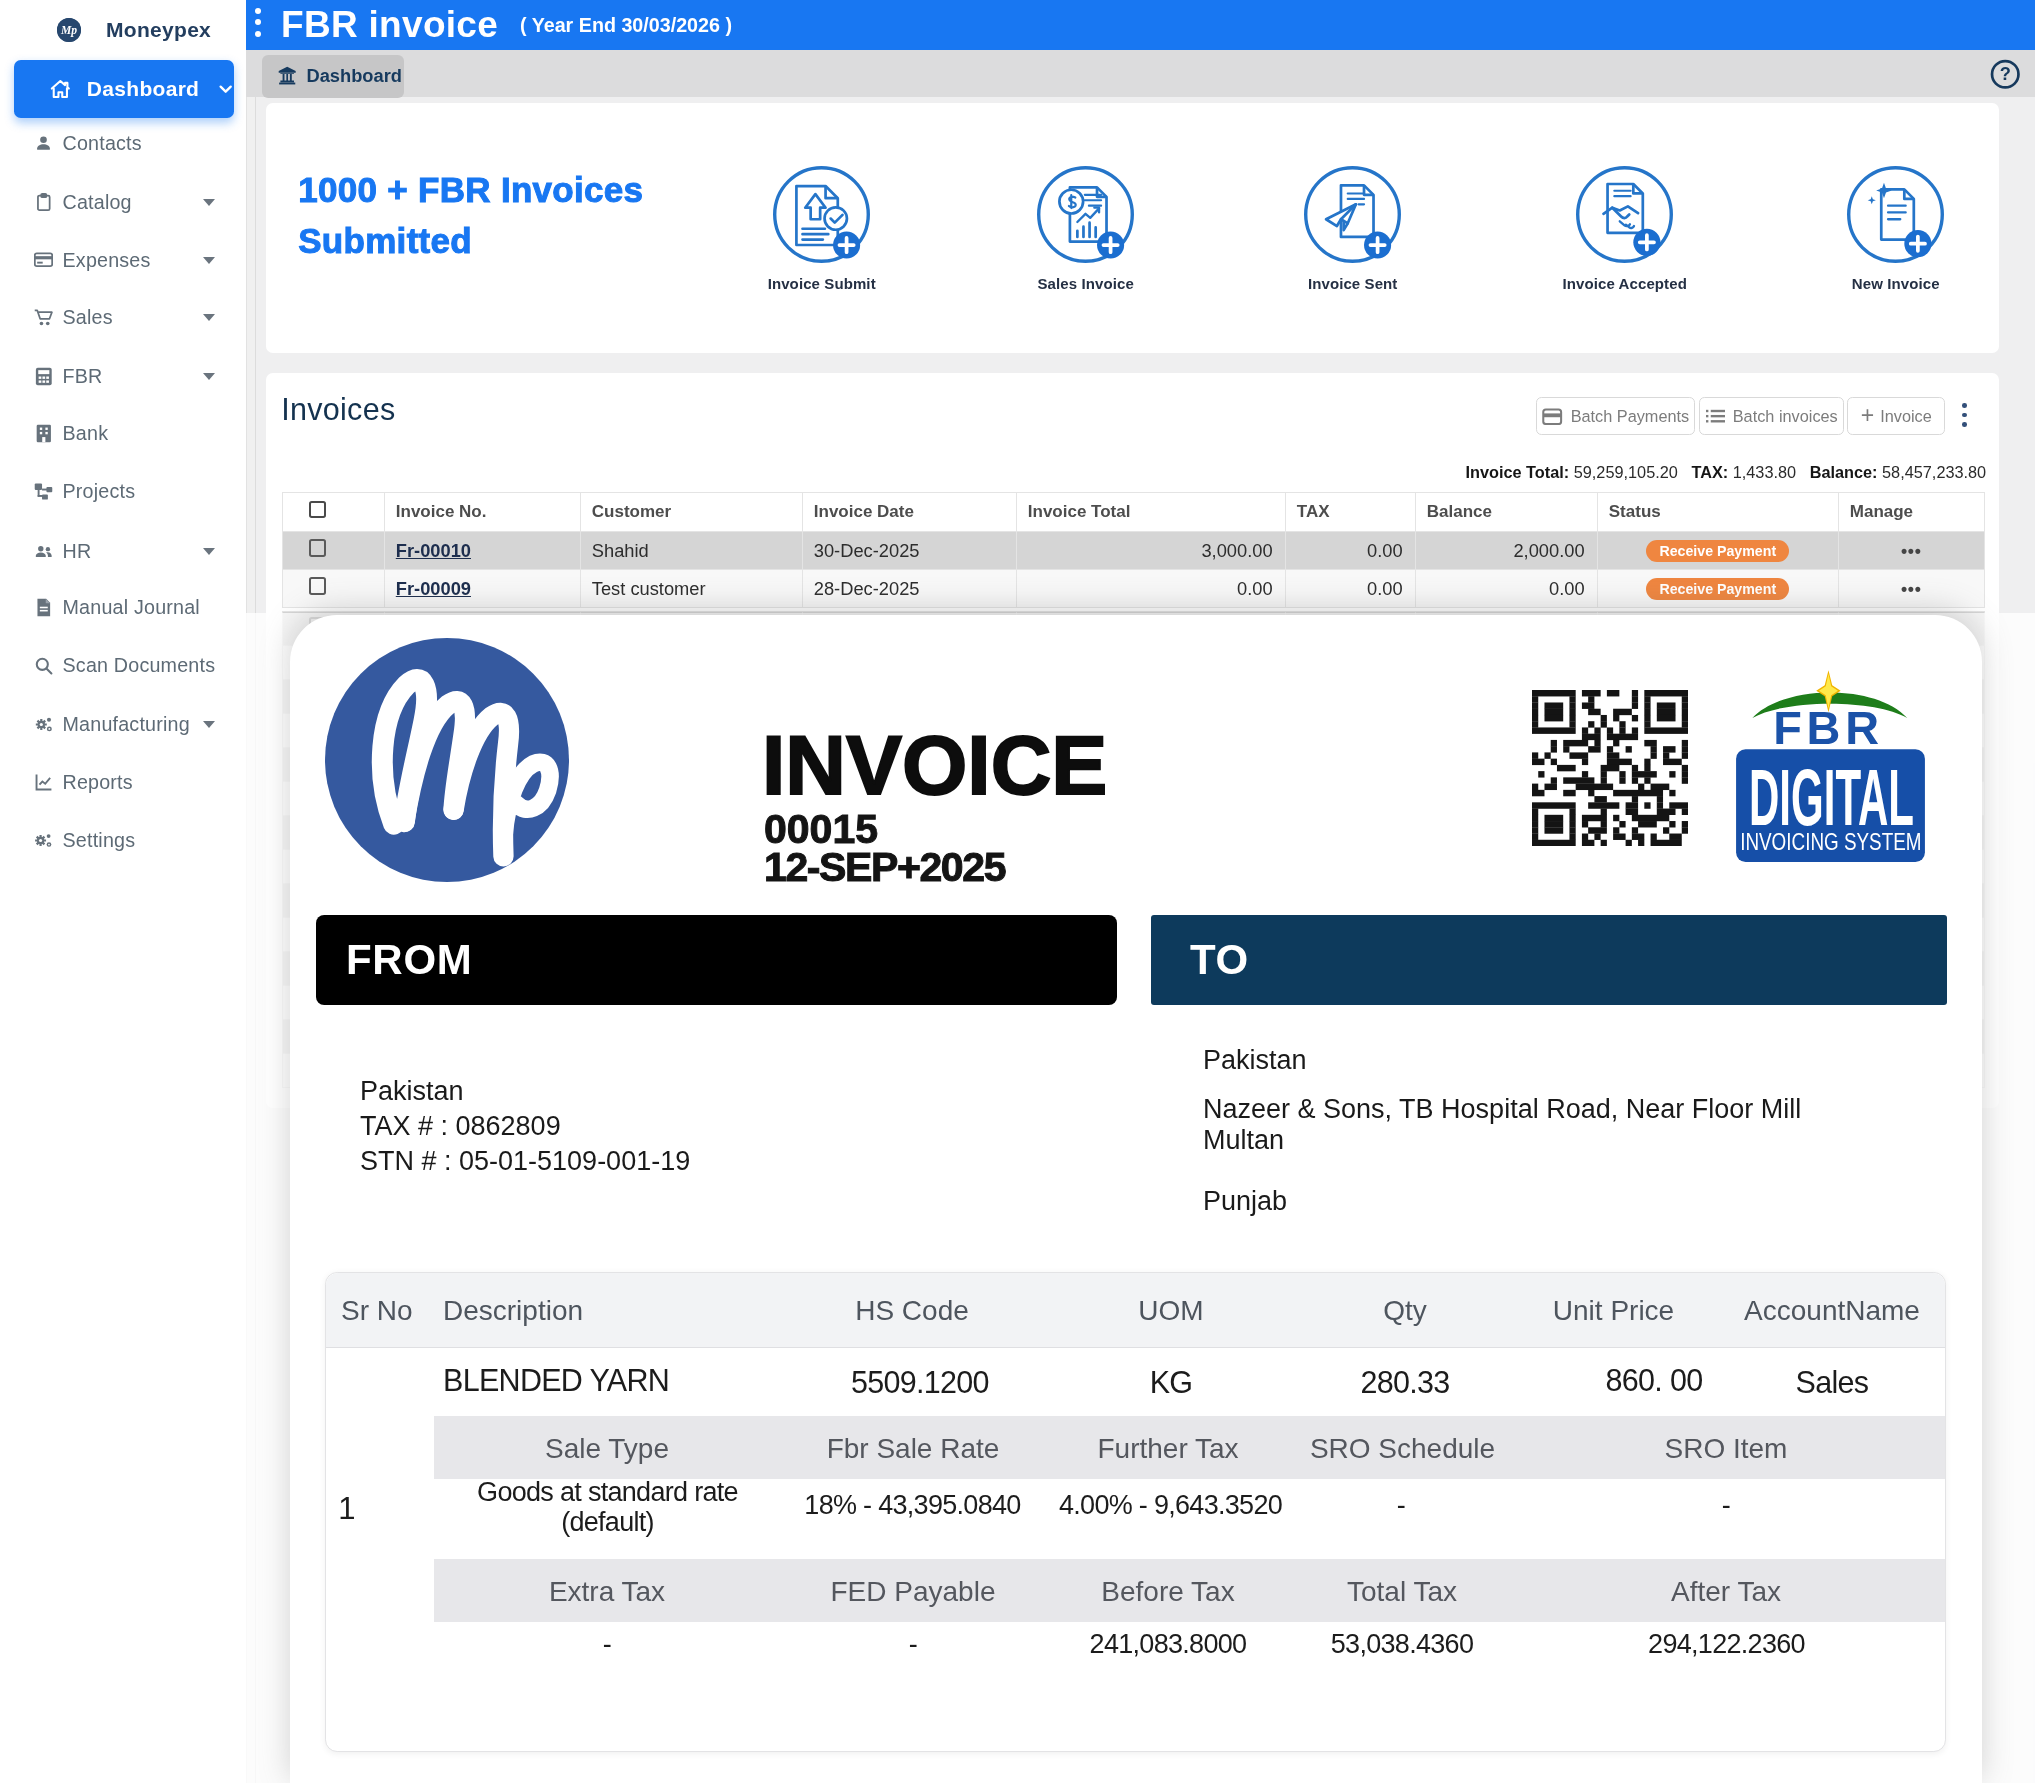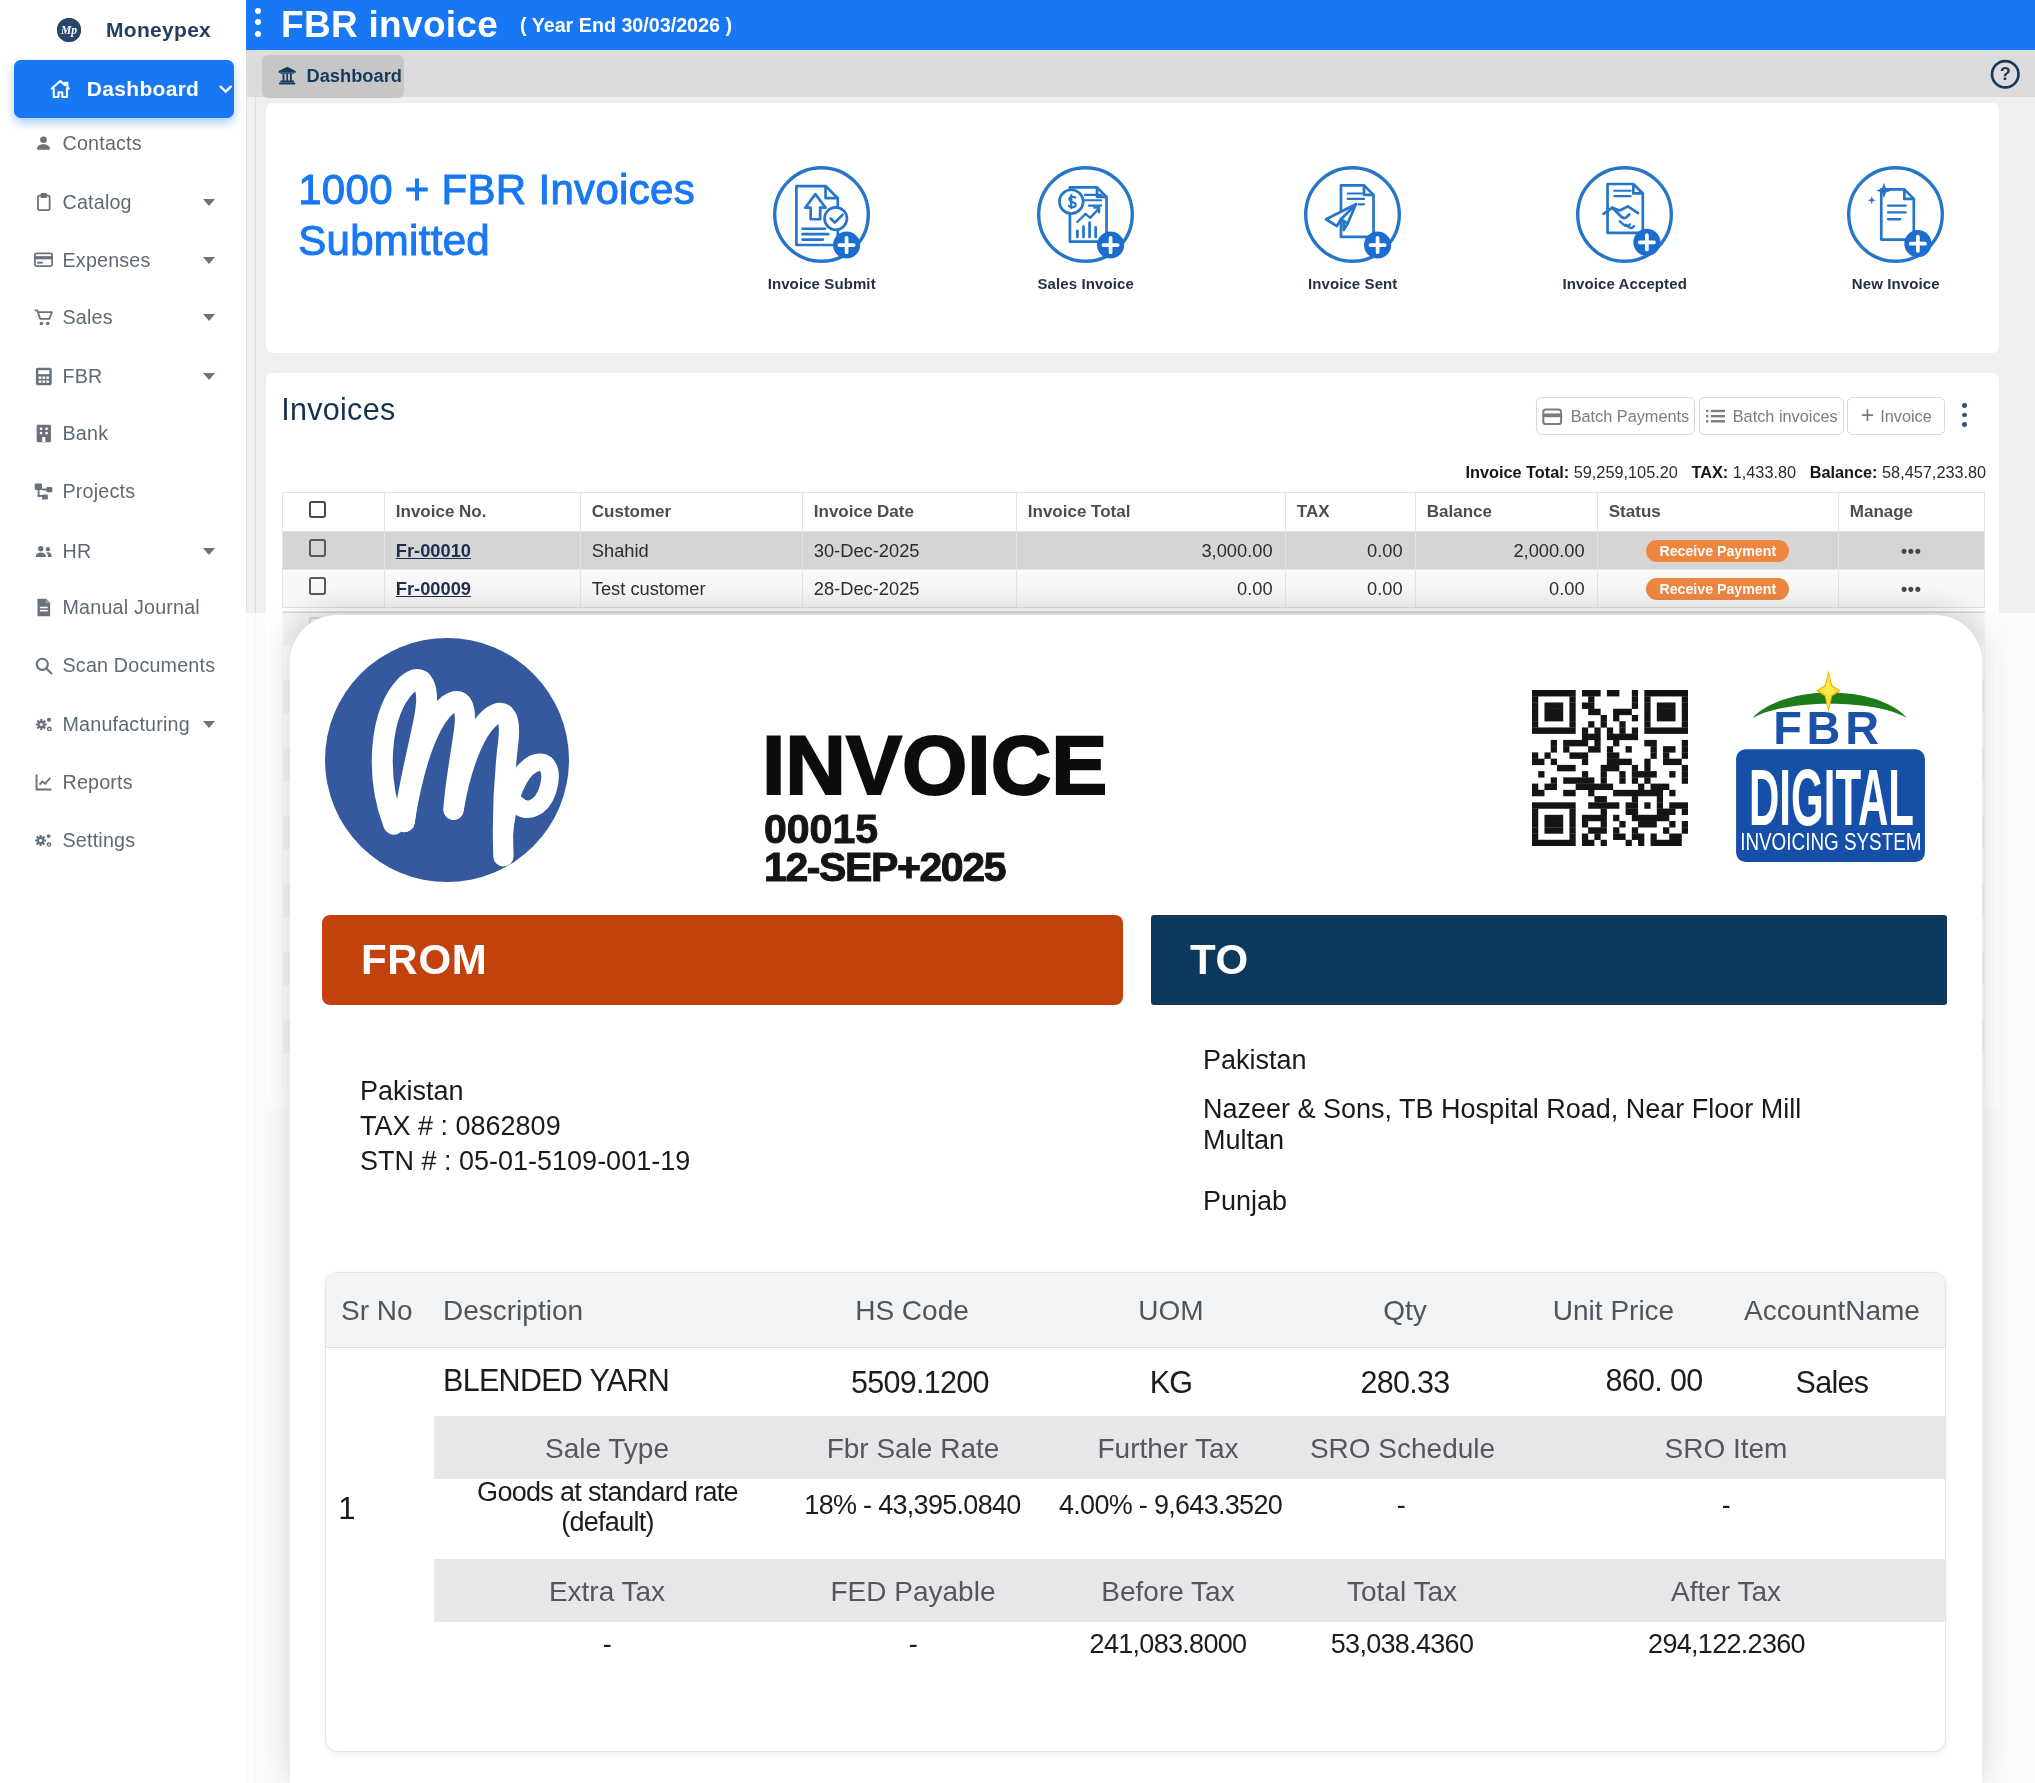--- a/index.html
+++ b/index.html
@@ -22,21 +22,21 @@
 .topdots i{position:absolute;left:0;width:6.1px;height:6.1px;border-radius:50%;background:#fff}
 .toptitle{position:absolute;left:35px;top:4.1px;color:#fff;font-size:37px;font-weight:bold;letter-spacing:0.3px}
 .topsub{position:absolute;left:274px;top:13.6px;color:#fff;font-size:19.7px;font-weight:bold}
 .crumbbar{position:absolute;left:246px;top:50px;width:1789px;height:47px;background:#dcdcdd;z-index:2}
 .crumbtab{position:absolute;left:15.6px;top:4.7px;width:142px;height:43px;background:#c6c6c7;border-radius:6.1px;display:flex;align-items:center;color:#163a5e;font-size:18.3px;font-weight:bold}
 .helpq{position:absolute;right:15px;top:8.8px}
 
 .main{position:absolute;left:256px;top:97px;width:1779px;height:1687px;background:#efeff0;z-index:1}
 .card{position:absolute;background:#fff;border-radius:6.8px}
 .hero{left:10.2px;top:6.1px;width:1733px;height:250px}
-.herotitle{position:absolute;left:32px;top:61px;font-size:42px;line-height:51px;font-weight:normal;color:#1877f2;letter-spacing:0.3px;-webkit-text-stroke:1px #1877f2}
+.herotitle{position:absolute;left:32px;top:61px;font-size:35px;line-height:51px;font-weight:bold;color:#1877f2;letter-spacing:0.3px;-webkit-text-stroke:1px #1877f2}
 .bigicon{position:absolute;top:62px;width:197px;text-align:center}
 .bigicon .lab{margin-top:8.8px;font-size:15px;font-weight:bold;color:#253044;letter-spacing:0.1px}
 
 .invcard{left:10.2px;top:276px;width:1733px;height:735px}
 .invtitle{position:absolute;left:15px;top:19px;font-size:30.5px;color:#14324f;letter-spacing:0.3px}
 .btn{position:absolute;top:24.4px;height:38px;border:1.4px solid #d9d9d9;border-radius:5.4px;background:#fff;color:#7c7c7c;font-size:16.3px;display:flex;align-items:center;justify-content:center;white-space:nowrap}
 .vdots{position:absolute;top:30px;width:5.4px}
 .vdots i{position:absolute;width:4.7px;height:4.7px;border-radius:50%;background:#33507a;left:0}
 .totals{position:absolute;right:13px;top:90px;font-size:16.3px;color:#2b2b2b}
 .totals b{color:#161616;font-weight:bold}
@@ -52,21 +52,21 @@
 .ghost td{height:34px}
 
 .wash{position:absolute;left:246px;top:613px;width:1789px;height:1171px;background:rgba(255,255,255,.78);z-index:4}
 .modal{position:absolute;left:290px;top:615px;width:1692px;height:1169px;background:#fff;border-radius:47px 47px 0 0;z-index:5;box-shadow:0 -5.4px 30.5px rgba(100,100,100,.28)}
 .mplogo{position:absolute;left:35px;top:23px}
 .invword{position:absolute;left:472px;top:102px;font-size:84px;font-weight:bold;color:#0d0d0d;letter-spacing:0px;-webkit-text-stroke:2px #0d0d0d}
 .invnum{position:absolute;left:474px;top:191px;font-size:41px;font-weight:bold;color:#141414;-webkit-text-stroke:1px #141414}
 .invdate{position:absolute;left:474px;top:229px;font-size:41px;font-weight:bold;color:#141414;letter-spacing:-1.4px;-webkit-text-stroke:1px #141414}
 .qr{display:block}
 .fbrlogo{position:absolute;left:1442px;top:54px}
-.fromband{position:absolute;left:32px;top:300px;width:801px;height:90px;background:#c2410c;border-radius:8.1px;color:#fff;font-size:42px;font-weight:bold;display:flex;align-items:center;padding-left:39px;letter-spacing:0.7px}
+.fromband{position:absolute;left:26px;top:300px;width:801px;height:90px;background:#000000;border-radius:8.1px;color:#fff;font-size:42px;font-weight:bold;display:flex;align-items:center;padding-left:30px;letter-spacing:0.7px}
 .toband{position:absolute;left:861px;top:300px;width:796px;height:90px;background:#0d3a5c;border-radius:3px;color:#fff;font-size:42px;font-weight:bold;display:flex;align-items:center;padding-left:39px;letter-spacing:0.7px}
 .fromtxt{position:absolute;left:70px;top:459px;font-size:27px;color:#1a1a1a;line-height:35px}
 .totxt{position:absolute;left:913px;top:430px;font-size:27px;color:#1a1a1a}
 
 .items{position:absolute;left:35px;top:657px;width:1621px;height:480px;background:#fff;border:0.7px solid #e3e3e5;border-radius:12.2px;box-shadow:0 1.4px 6.8px rgba(0,0,0,.06)}
 .ithead{position:absolute;left:0;top:0;width:100%;height:75px;background:#f2f3f5;border-radius:12.2px 12.2px 0 0;border-bottom:1.4px solid #dfdfe2}
 .ith{position:absolute;top:0;height:75px;display:flex;align-items:center;font-size:28px;color:#4e555e}
 .itcell{position:absolute;font-size:30.5px;color:#1c1c1c;text-align:center;letter-spacing:-0.7px}
 .band{position:absolute;left:108px;width:1511px;height:63px;background:#e7e7ea}
 .bandlab{position:absolute;font-size:28px;color:#54575e;text-align:center}

